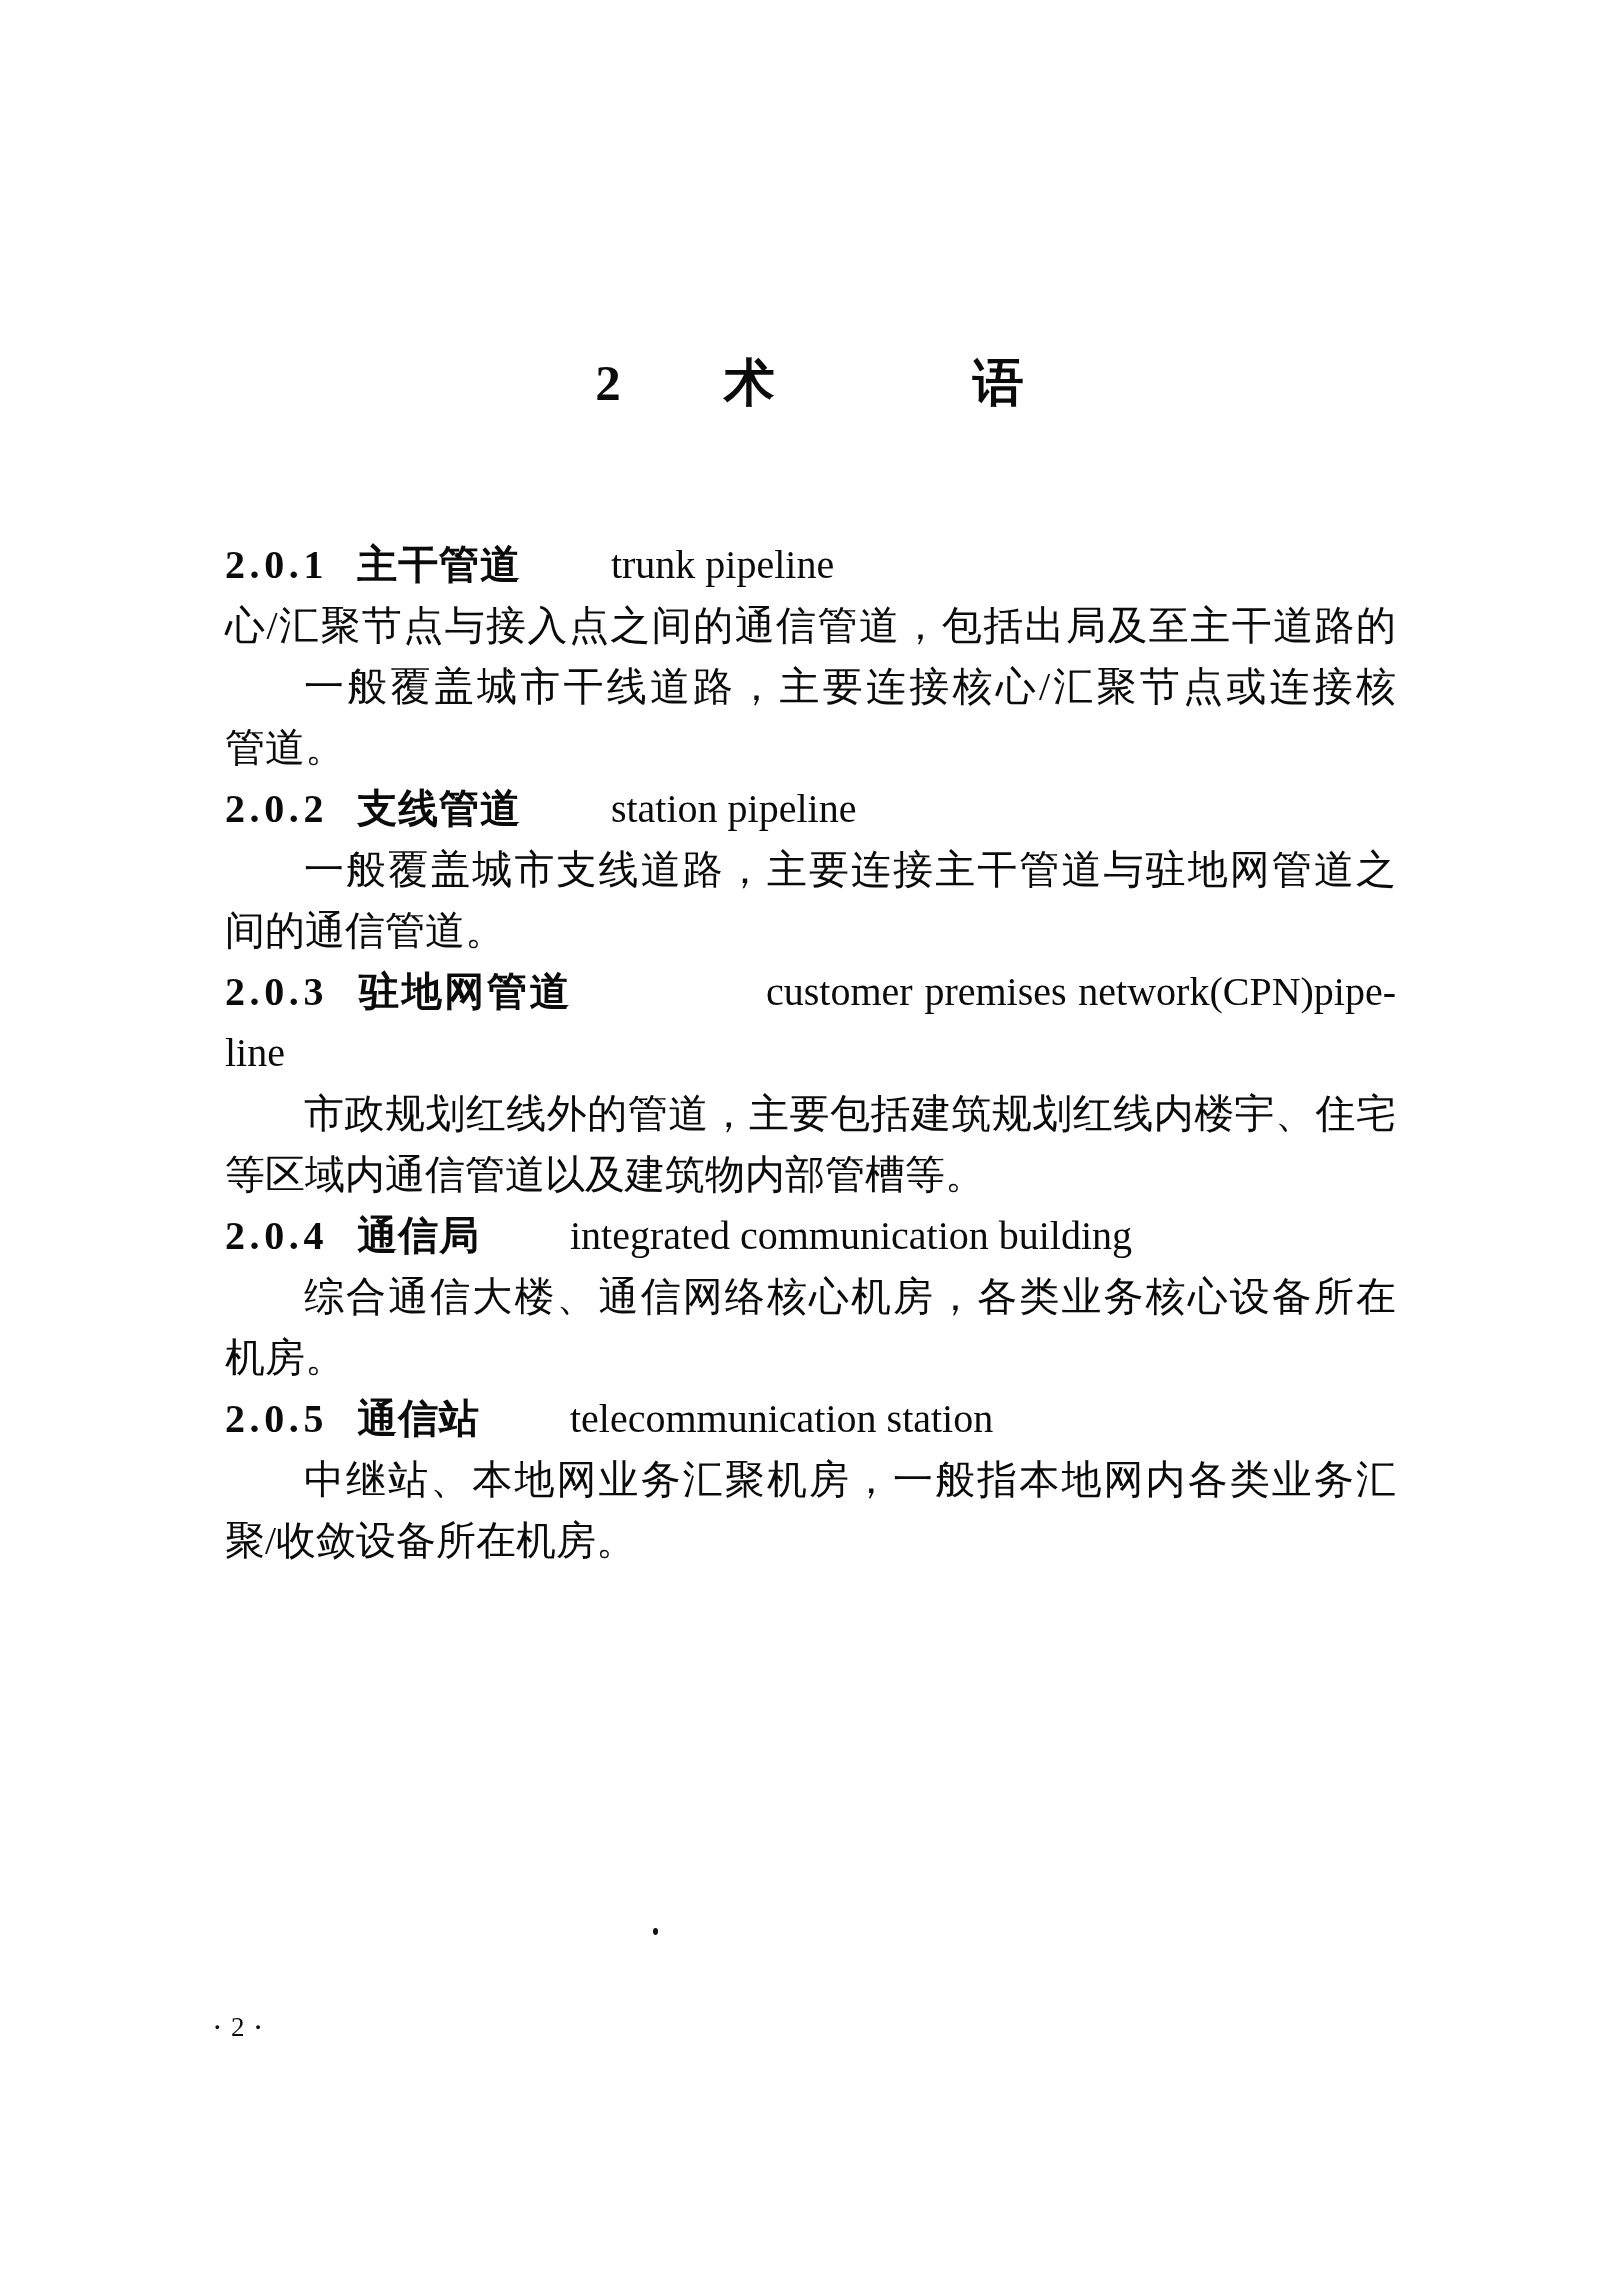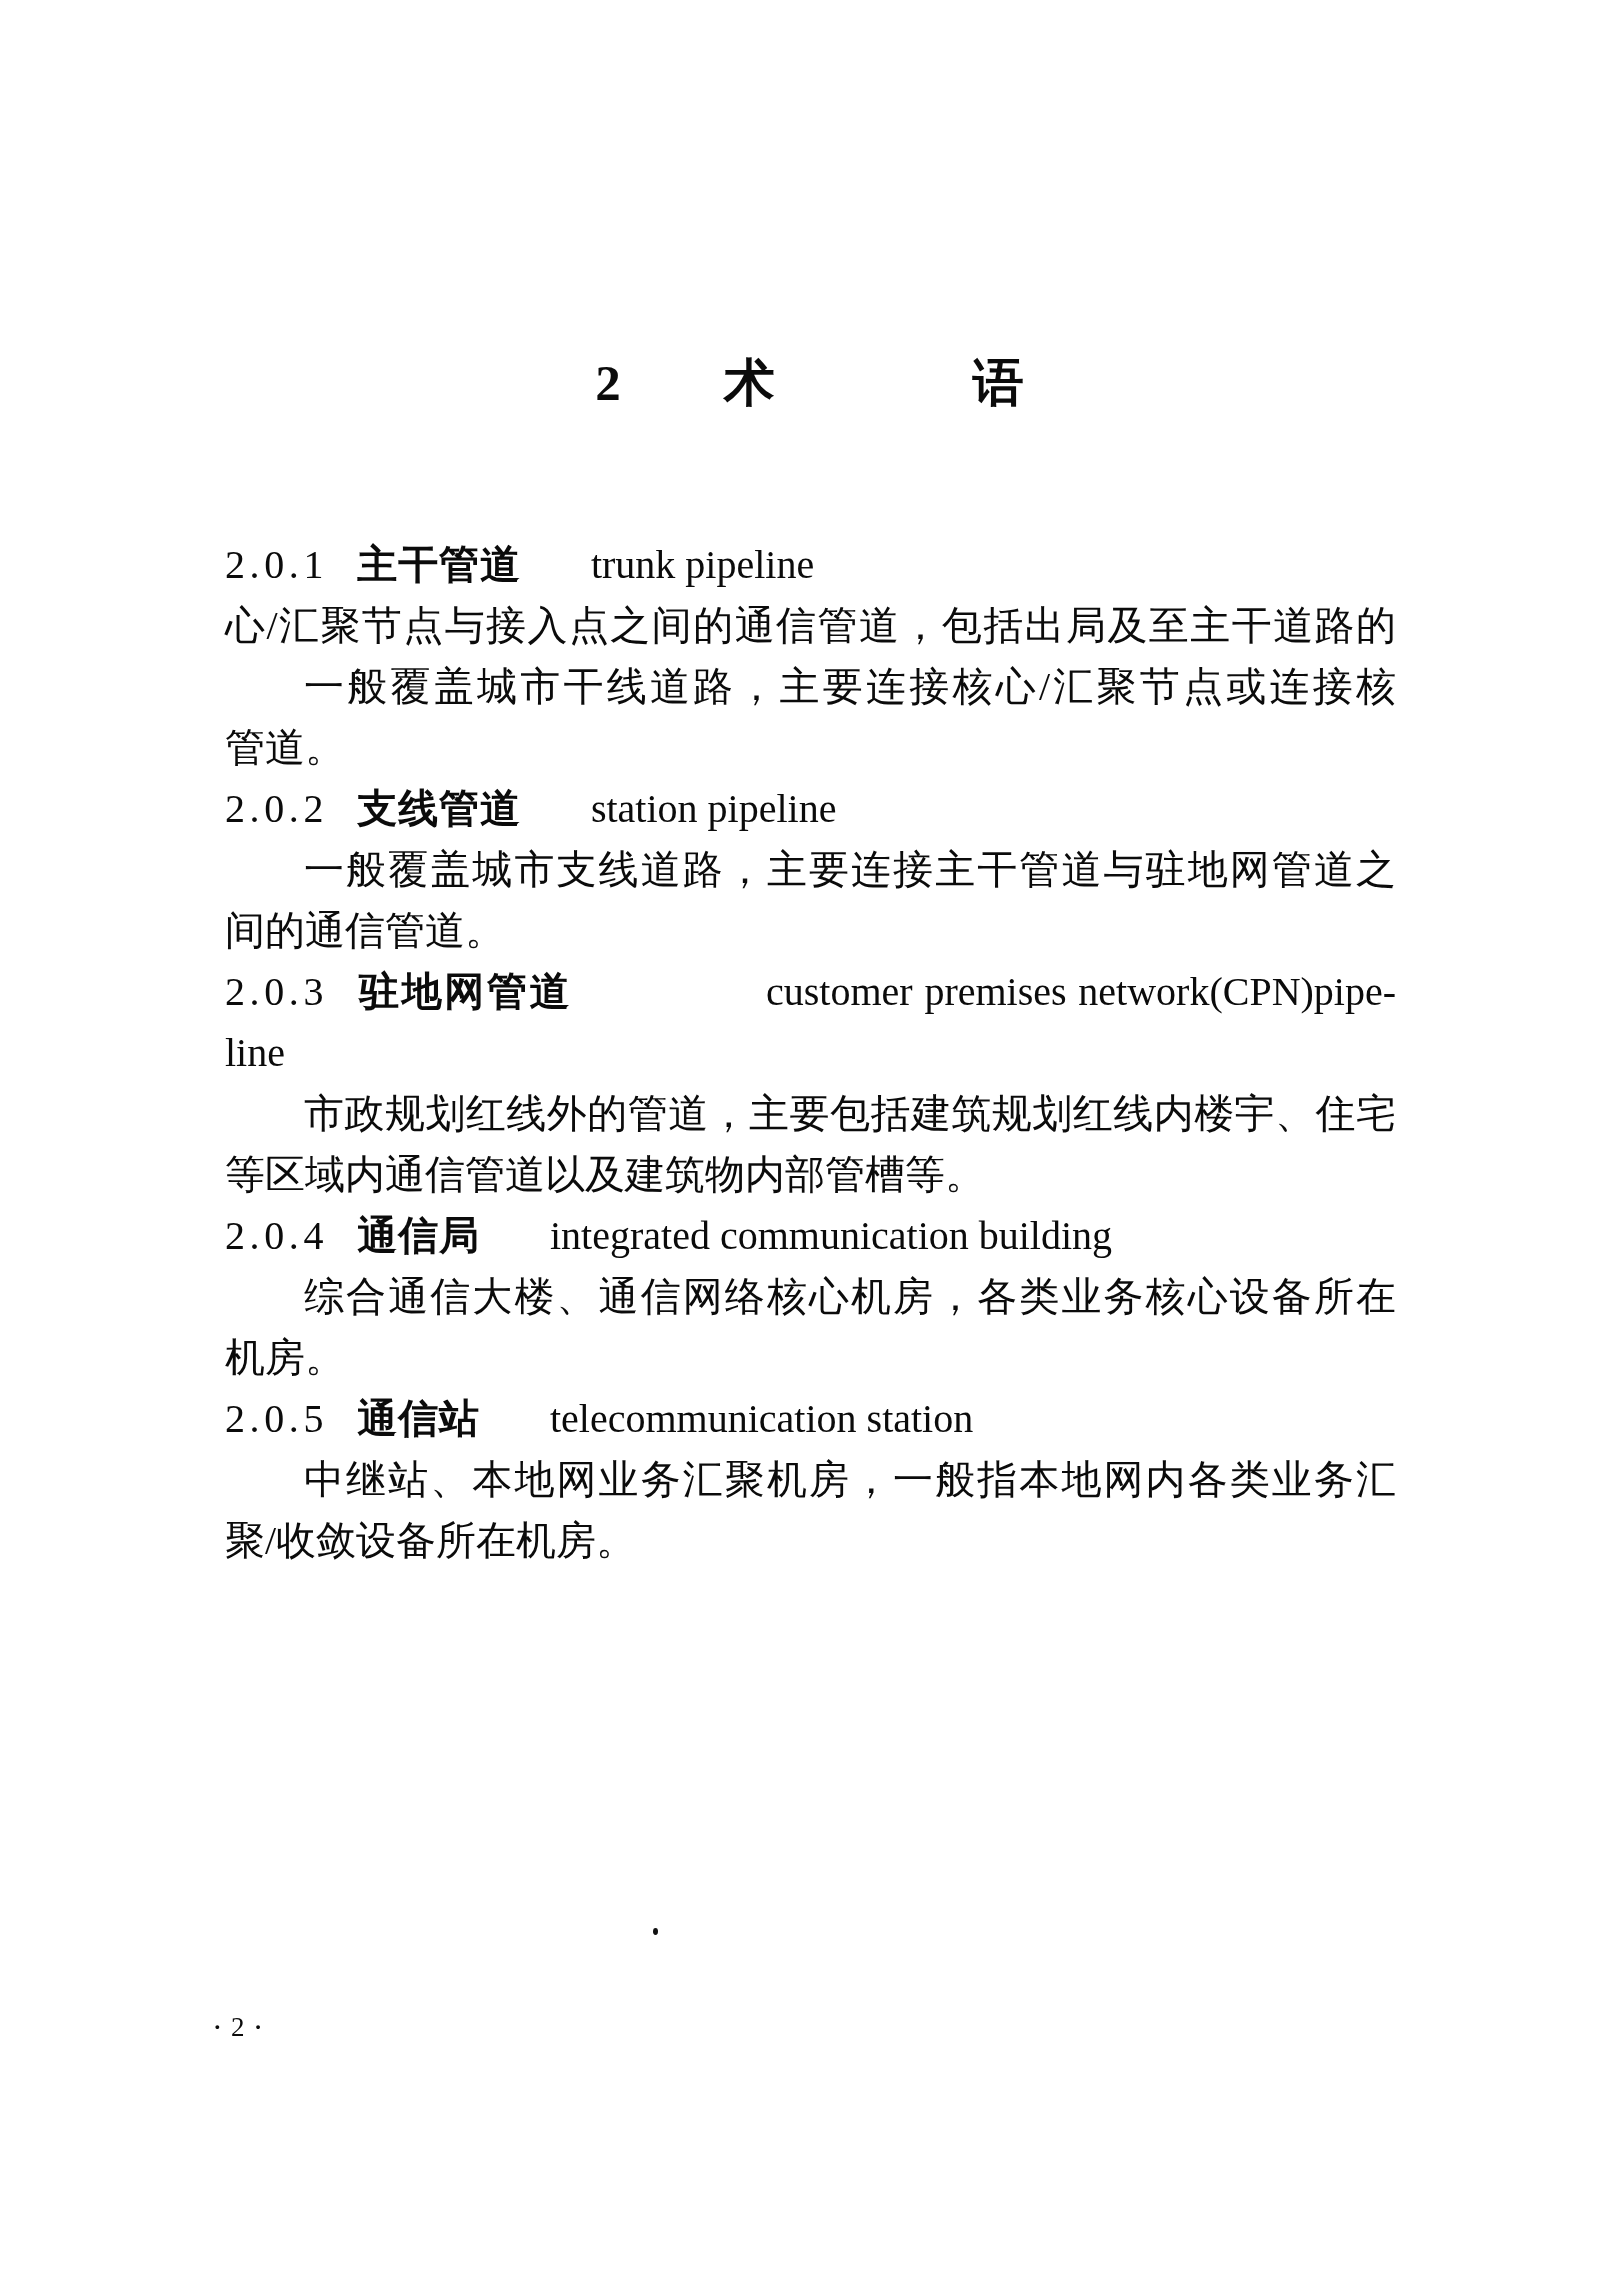--- a/index.html
+++ b/index.html
@@ -52,29 +52,29 @@
     text-align: left;
   }
   .just {
     text-align: justify;
     text-align-last: justify;
     text-justify: inter-character;
   }
   .indent { text-indent: 79px; }
 
   .heading .num {
-    font-weight: 400;
+    font-weight: 700;
     letter-spacing: 4.6px;
     margin-right: 19.3px;
   }
   .heading .zh {
     font-weight: 700;
     font-family: "Liberation Sans", "DejaVu Sans", sans-serif;
     letter-spacing: 0.9px;
-    margin-right: 60px;
+    margin-right: 80px;
   }
   .heading .en { font-weight: 400; }
   .heading.fill {
     text-align: justify;
     text-align-last: justify;
   }
   .heading.fill .zh { margin-right: 182px; margin-top: 12px; }
 
   
   .stray-dot {

